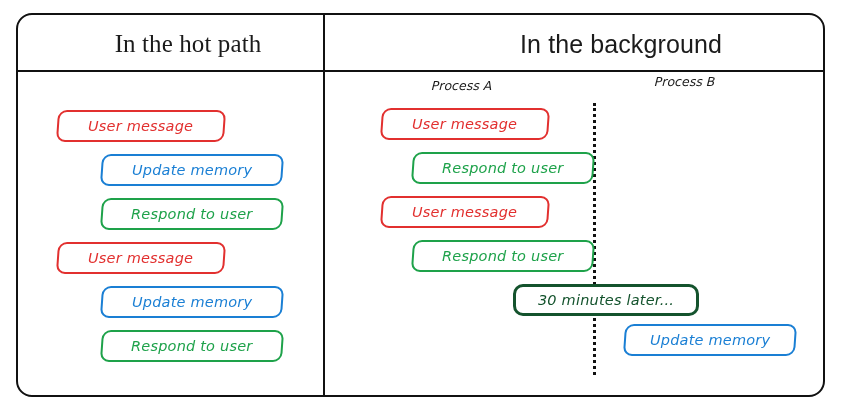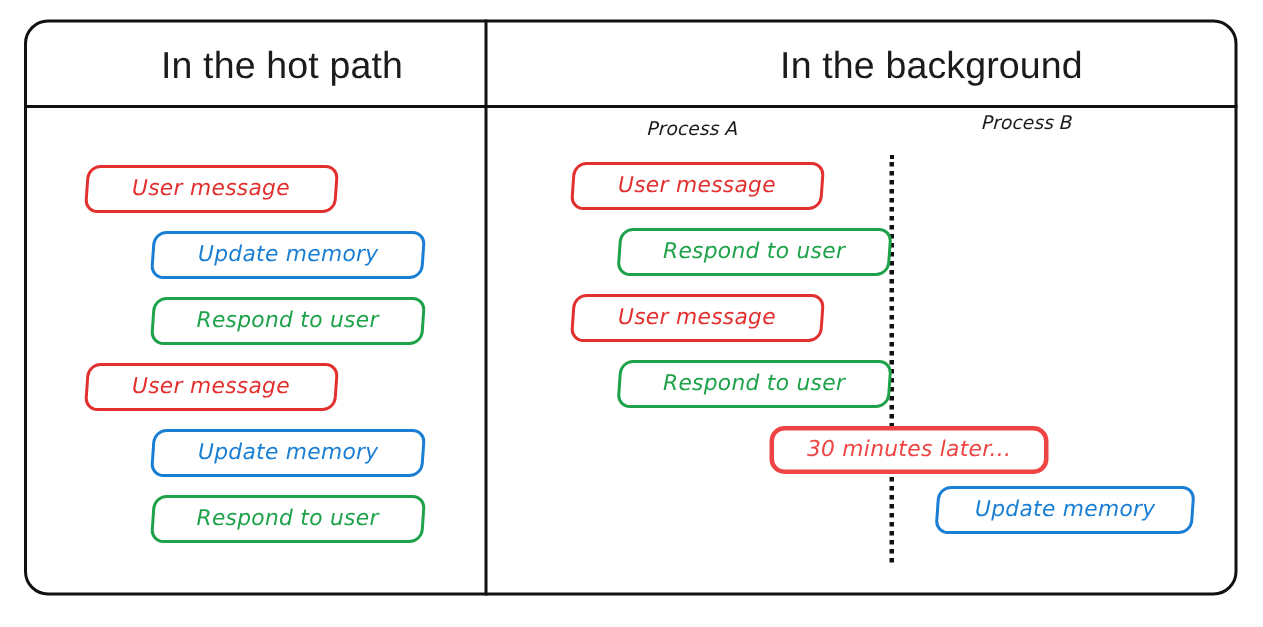--- a/index.html
+++ b/index.html
@@ -60,21 +60,21 @@
     top: 27px;
     height: 34px;
     line-height: 34px;
     font-size: 25px;
     color: #1b1b1b;
     text-align: center;
     font-family: "Liberation Sans", sans-serif;
     letter-spacing: 0.1px;
     white-space: nowrap;
   }
-  #title-hot  { left: 18px;  width: 340px; }
+  #title-hot  { left: 18px;  width: 340px; font-family: Liberation Serif, serif; }
   #title-bg   { left: 325px; width: 592px; }
 
   
   .proc-label {
     position: absolute;
     font-family: "DejaVu Sans", sans-serif;
     font-size: 12.5px;
     font-style: italic;
     color: #1b1b1b;
     white-space: nowrap;
@@ -114,21 +114,21 @@
   }
   .chip > span {
     display: block;
     transform: skewX(4deg);
   }
 
   .chip.red   { color: #e2302f; }
   .chip.blue  { color: #1a7fd4; }
   .chip.green { color: #1ea24a; }
   .chip.black {
-    color: #ef4444;
+    color: #14532d;
     border-width: 3px;
     border-radius: 10px;
     z-index: 4;
     transform: skewX(0deg);
   }
   .chip.black > span { transform: skewX(0deg); }
 </style>
 </head>
 <body>
 

